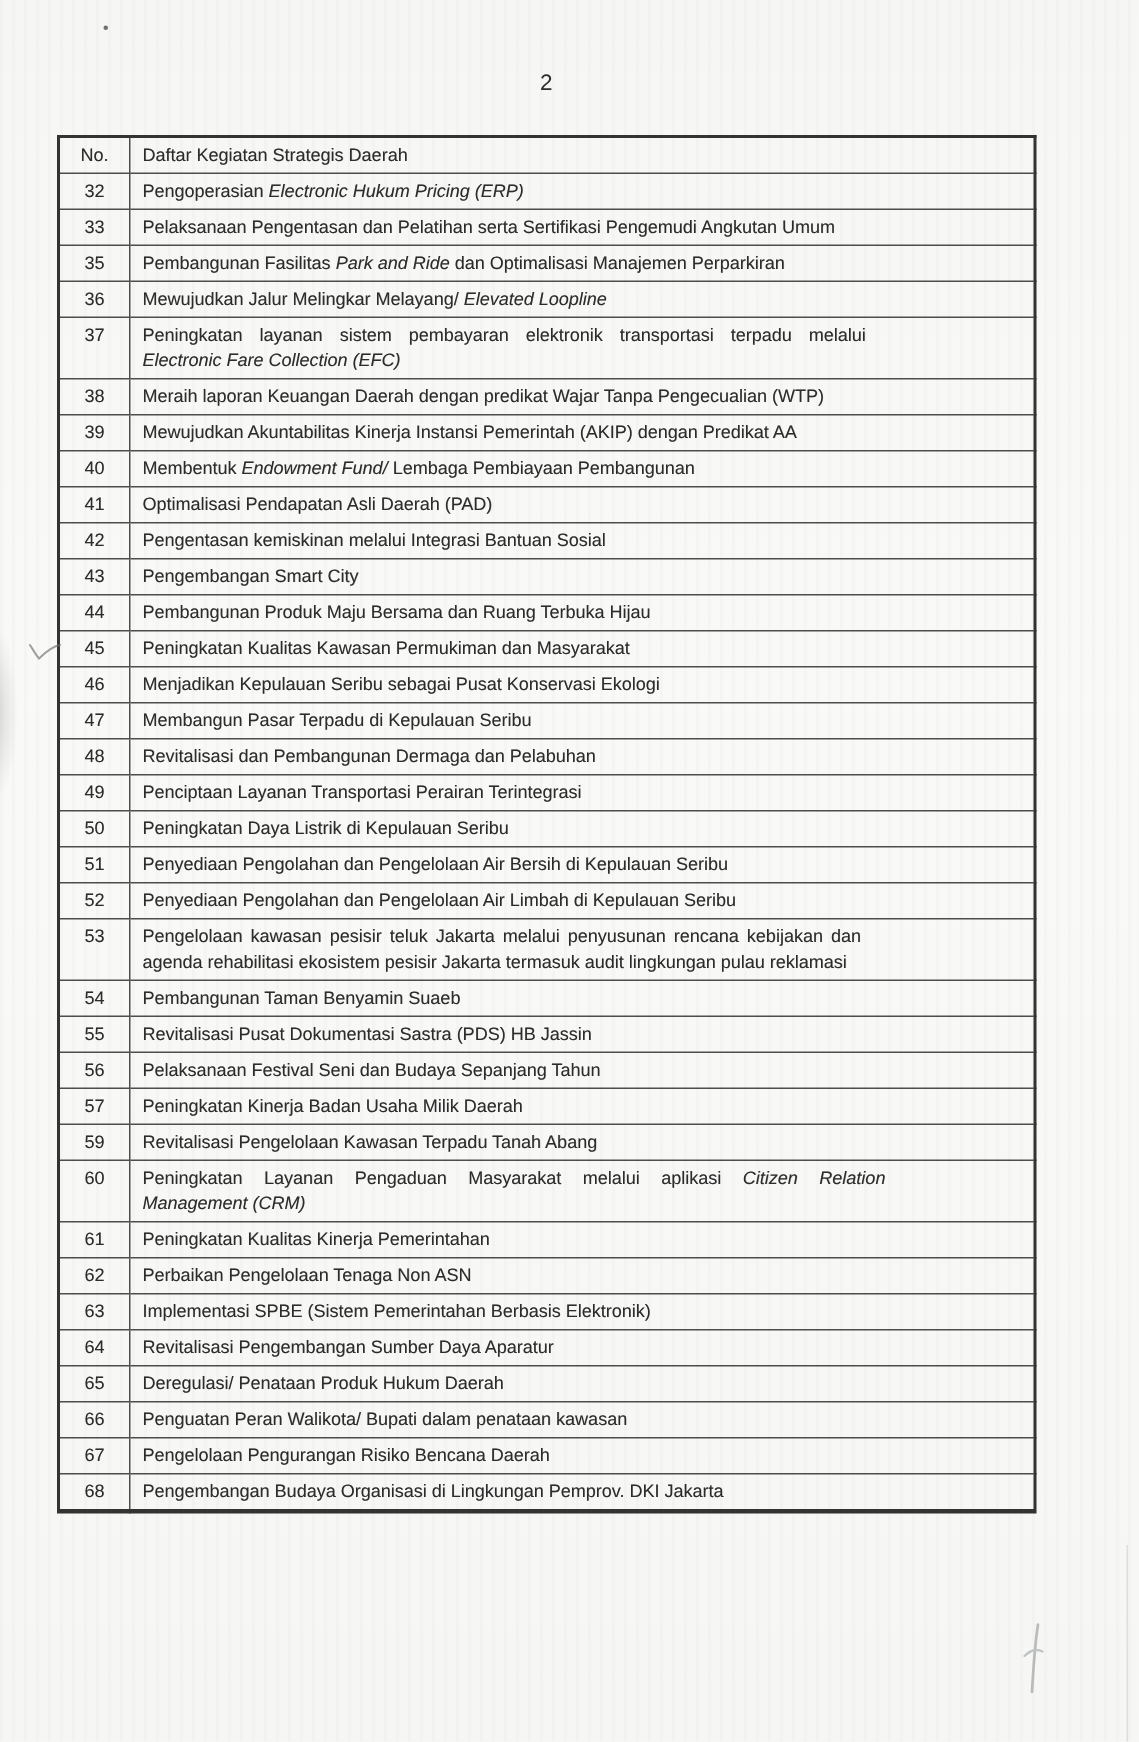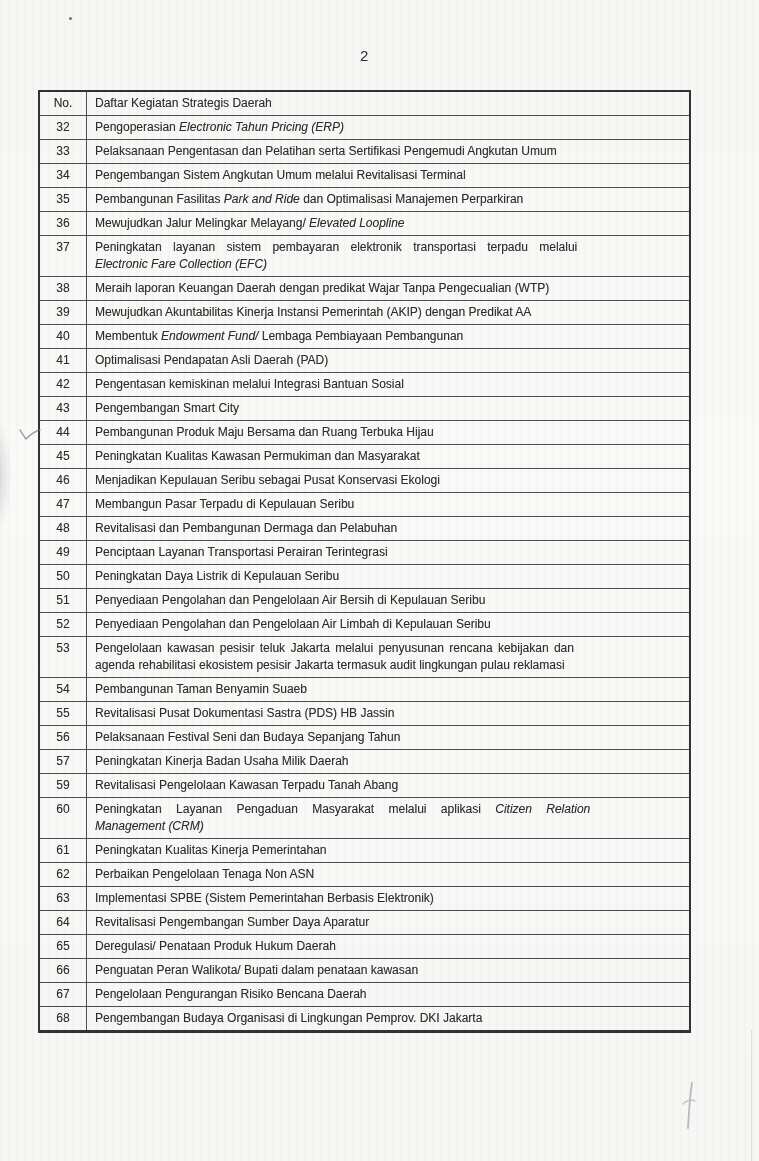--- a/index.html
+++ b/index.html
@@ -125,33 +125,27 @@
     <thead>
       <tr>
         <th class="col-no">No.</th>
         <th class="col-title">Daftar Kegiatan Strategis Daerah</th>
       </tr>
     </thead>
     <tbody>
         <tr>
           <td class="col-no">32</td>
           <td class="col-activity">
-            <div class="line"><span>Pengoperasian </span><em>Electronic Tahun Pricing (ERP)</em></div>
+            <div class="line"><span>Pengoperasian </span><em>Electronic Hukum Pricing (ERP)</em></div>
           </td>
         </tr>
         <tr>
           <td class="col-no">33</td>
           <td class="col-activity">
             <div class="line"><span>Pelaksanaan Pengentasan dan Pelatihan serta Sertifikasi Pengemudi Angkutan Umum</span></div>
-          </td>
-        </tr>
-        <tr>
-          <td class="col-no">34</td>
-          <td class="col-activity">
-            <div class="line"><span>Pengembangan Sistem Angkutan Umum melalui Revitalisasi Terminal</span></div>
           </td>
         </tr>
         <tr>
           <td class="col-no">35</td>
           <td class="col-activity">
             <div class="line"><span>Pembangunan Fasilitas </span><em>Park and Ride</em><span> dan Optimalisasi Manajemen Perparkiran</span></div>
           </td>
         </tr>
         <tr>
           <td class="col-no">36</td>

